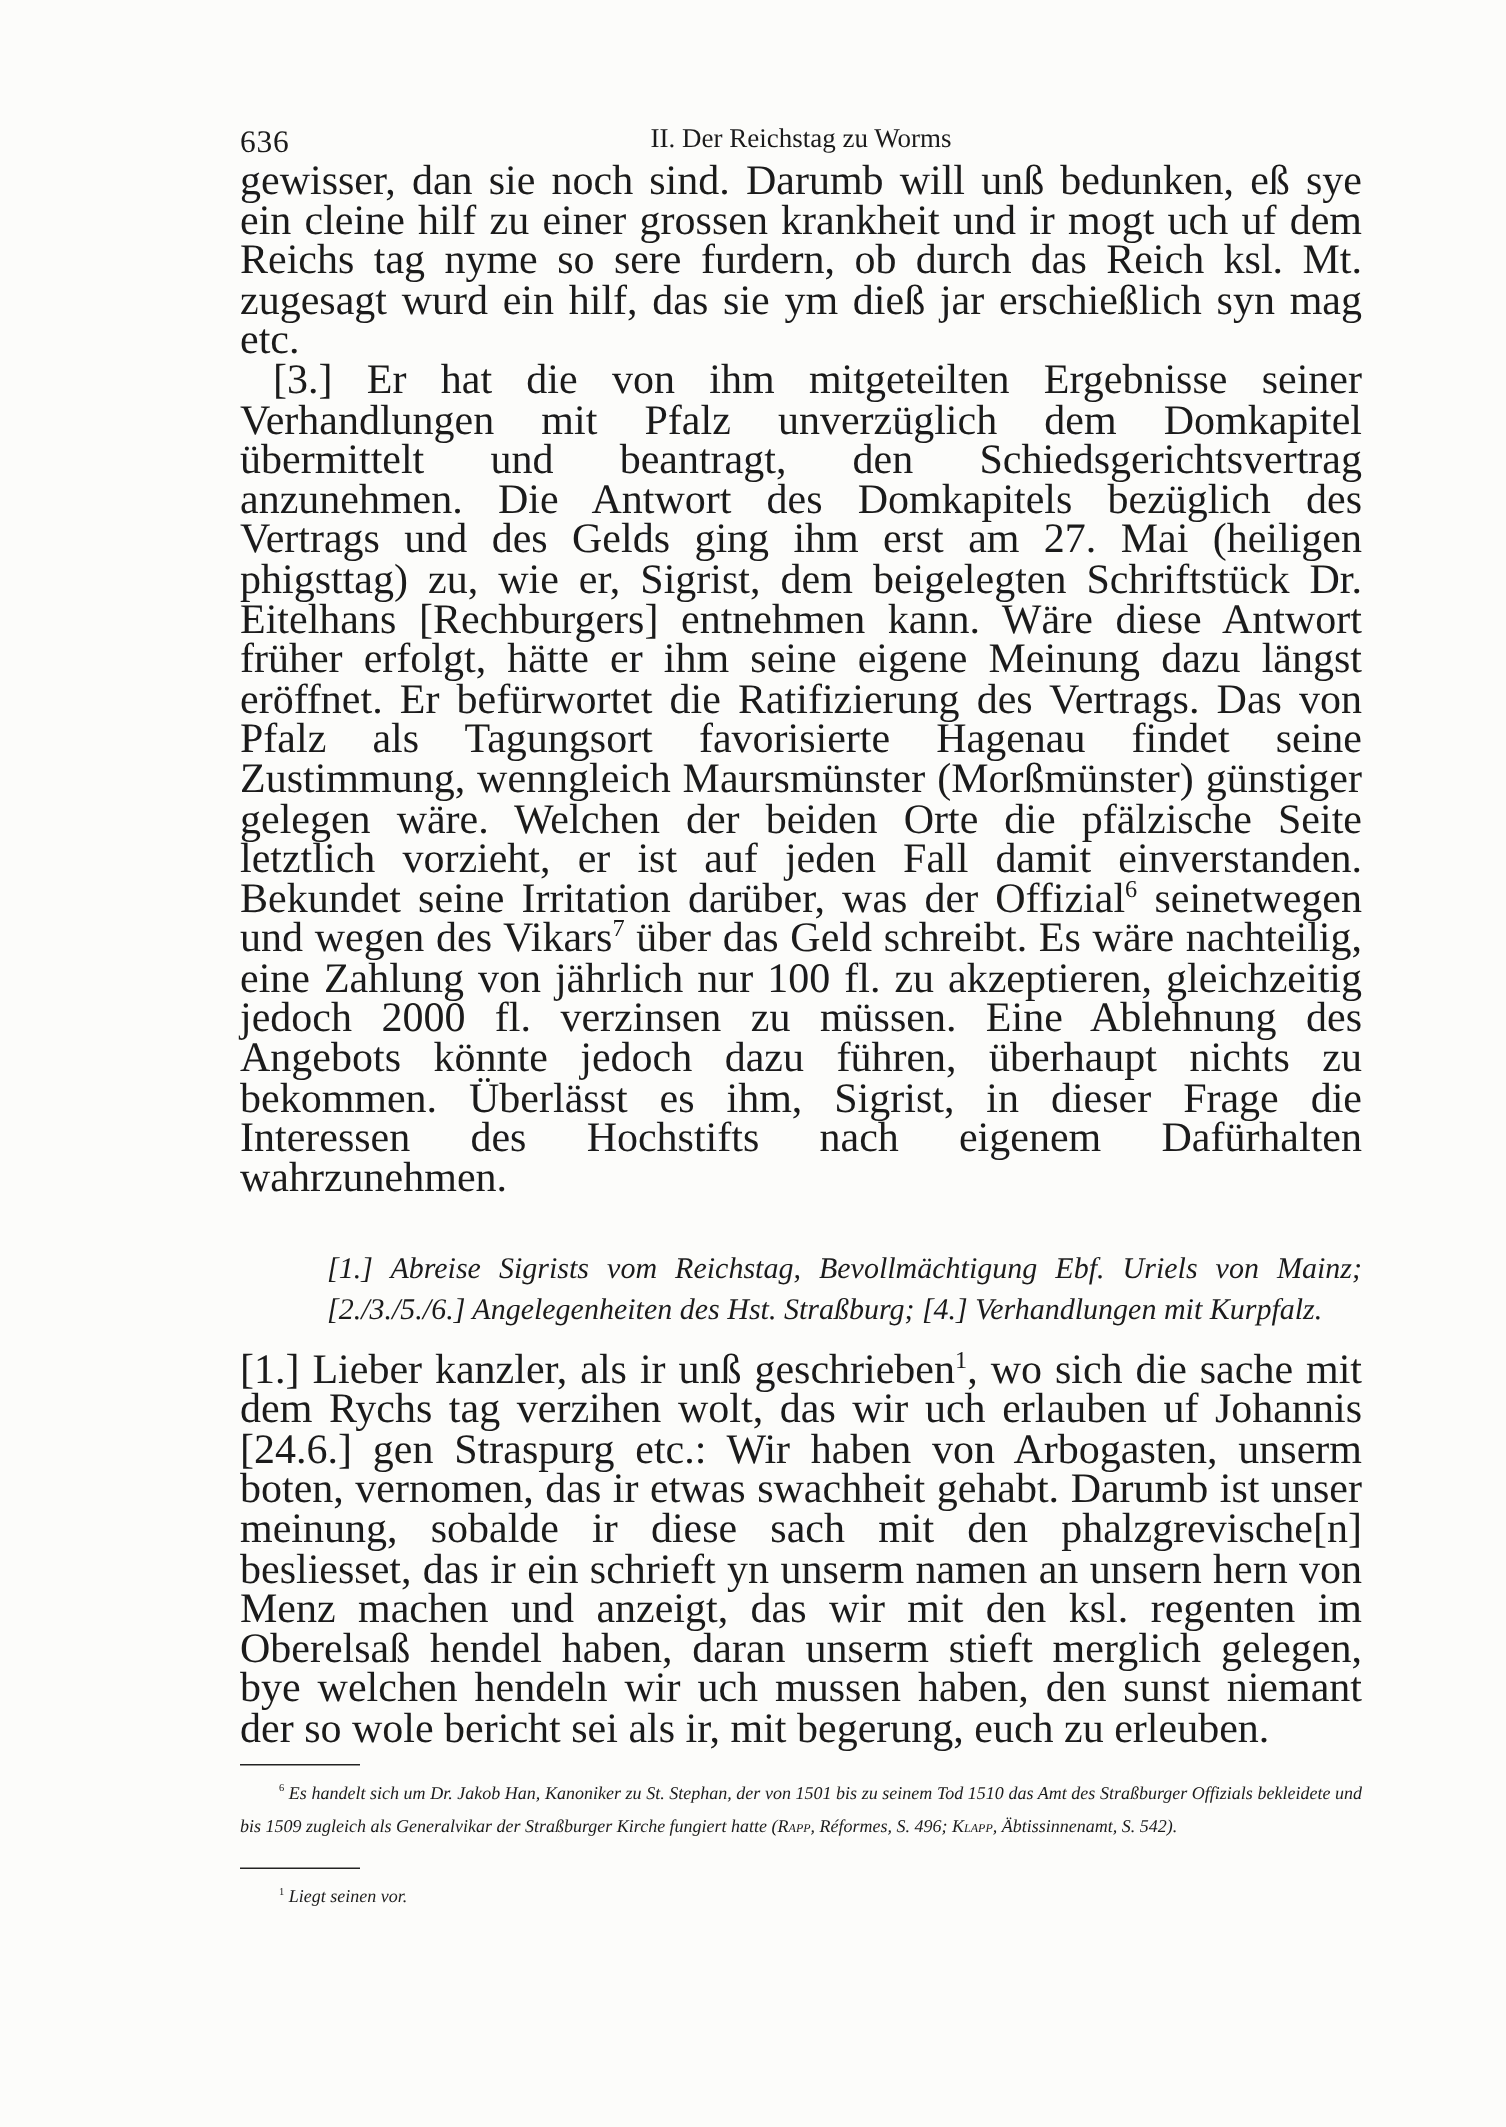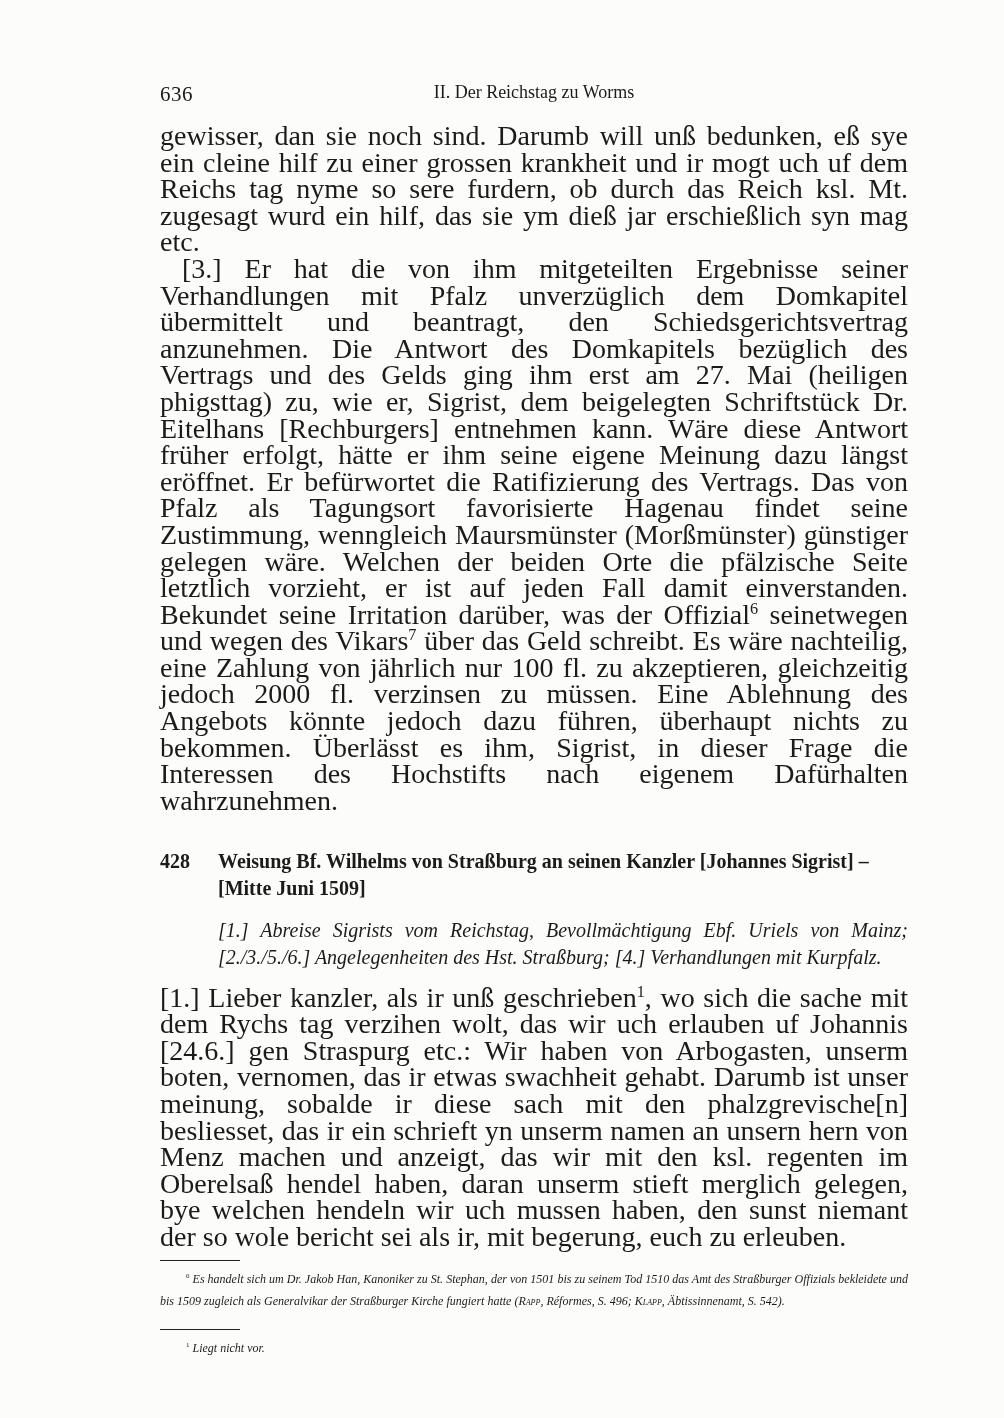--- a/index.html
+++ b/index.html
@@ -6,21 +6,21 @@
   html,body { background:#d9d9d6; }
   .page {
     width:1004px; height:1418px;
     background:#fcfcfa; color:#1b1b1b;
     position:relative; margin:0 auto;
     font-family:"Liberation Serif", serif;
     overflow:hidden;
   }
   .content { position:absolute; left:160px; top:82px; width:748px; }
 
-  .running-header { position:relative; height:26px; margin-bottom:15px; }
+  .running-header { position:relative; height:26px; }
   .page-number { position:absolute; left:0; top:0; font-size:21px; letter-spacing:0.5px; }
   .running-title { display:block; text-align:center; font-size:18px; }
 
   p.body { font-size:28px; line-height:26.6px; text-align:justify; }
   .indent { text-indent:22px; }
 
   .seg-r { font-style:normal; }
   .seg-i { }
   .seg-sc { font-style:italic; font-variant:small-caps; }
   sup { font-size:0.58em; vertical-align:super; line-height:0; font-style:normal; }
@@ -49,30 +49,26 @@
     <div class="running-header">
       <span class="page-number">636</span>
       <span class="running-title">II. Der Reichstag zu Worms</span>
     </div>
 
     <p class="body"><span class="seg-r">gewisser, dan sie noch sind. Darumb will unß bedunken, eß sye ein cleine hilf zu einer grossen krankheit und ir mogt uch uf dem Reichs tag nyme so sere furdern, ob durch das Reich ksl. Mt. zugesagt wurd ein hilf, das sie ym dieß jar erschießlich syn mag etc.</span></p>
 
     <p class="body indent"><span class="seg-i">[3.] Er hat die von ihm mitgeteilten Ergebnisse seiner Verhandlungen mit Pfalz unverzüglich dem Domkapitel übermittelt und beantragt, den Schiedsgerichtsvertrag anzunehmen. Die Antwort des Domkapitels bezüglich des Vertrags und des Gelds ging ihm erst am 27. Mai </span><span class="seg-r">(heiligen phigsttag)</span><span class="seg-i"> zu, wie er, Sigrist, dem beigelegten Schriftstück Dr. Eitelhans [Rechburgers] entnehmen kann. Wäre diese Antwort früher erfolgt, hätte er ihm seine eigene Meinung dazu längst eröffnet. Er befürwortet die Ratifizierung des Vertrags. Das von Pfalz als Tagungsort favorisierte Hagenau findet seine Zustimmung, wenngleich Maursmünster </span><span class="seg-r">(Morßmünster)</span><span class="seg-i"> günstiger gelegen wäre. Welchen der beiden Orte die pfälzische Seite letztlich vorzieht, er ist auf jeden Fall damit einverstanden. Bekundet seine Irritation darüber, was der Offizial</span><sup class="seg-sup">6</sup><span class="seg-i"> seinetwegen und wegen des Vikars</span><sup class="seg-sup">7</sup><span class="seg-i"> über das Geld schreibt. Es wäre nachteilig, eine Zahlung von jährlich nur 100 fl. zu akzeptieren, gleichzeitig jedoch 2000 fl. verzinsen zu müssen. Eine Ablehnung des Angebots könnte jedoch dazu führen, überhaupt nichts zu bekommen. Überlässt es ihm, Sigrist, in dieser Frage die Interessen des Hochstifts nach eigenem Dafürhalten wahrzunehmen.</span></p>
 
     <section class="entry">
-      <div class="entry-heading">
-        <span class="entry-number">428</span>
-        <div class="entry-title">Weisung Bf. Wilhelms von Straßburg an seinen Kanzler [Johannes Sigrist] – [Mitte Juni 1509]</div>
-      </div>
       <p class="entry-summary">[1.] Abreise Sigrists vom Reichstag, Bevollmächtigung Ebf. Uriels von Mainz; [2./3./5./6.] Angelegenheiten des Hst. Straßburg; [4.] Verhandlungen mit Kurpfalz.</p>
     </section>
 
     <p class="body main-text"><span class="seg-i">[1.] </span><span class="seg-r">Lieber kanzler, als ir unß geschrieben</span><sup class="seg-sup">1</sup><span class="seg-r">, wo sich die sache mit dem Rychs tag verzihen wolt, das wir uch erlauben uf Johannis </span><span class="seg-i">[24.6.]</span><span class="seg-r"> gen Straspurg etc.: Wir haben von Arbogasten, unserm boten, vernomen, das ir etwas swachheit gehabt. Darumb ist unser meinung, sobalde ir diese sach mit den phalzgrevische[n] besliesset, das ir ein schrieft yn unserm namen an unsern hern von Menz machen und anzeigt, das wir mit den ksl. regenten im Oberelsaß hendel haben, daran unserm stieft merglich gelegen, bye welchen hendeln wir uch mussen haben, den sunst niemant der so wole bericht sei als ir, mit begerung, euch zu erleuben.</span></p>
 
     <div class="footnotes">
       <hr class="fn-rule">
       <p class="footnote"><sup class="seg-sup">6</sup><span class="seg-i"> Es handelt sich um Dr. Jakob Han, Kanoniker zu St. Stephan, der von 1501 bis zu seinem Tod 1510 das Amt des Straßburger Offizials bekleidete und bis 1509 zugleich als Generalvikar der Straßburger Kirche fungiert hatte (</span><span class="seg-sc">Rapp</span><span class="seg-i">, Réformes, S. 496; </span><span class="seg-sc">Klapp</span><span class="seg-i">, Äbtissinnenamt, S. 542).</span></p>
       <hr class="fn-rule second">
-      <p class="footnote"><sup class="seg-sup">1</sup><span class="seg-i"> Liegt nicht vor.</span></p>
+      <p class="footnote"><sup class="seg-sup">1</sup><span class="seg-i"> Liegt seinen vor.</span></p>
     </div>
 
   </div>
 </div>
 
 </body></html>

